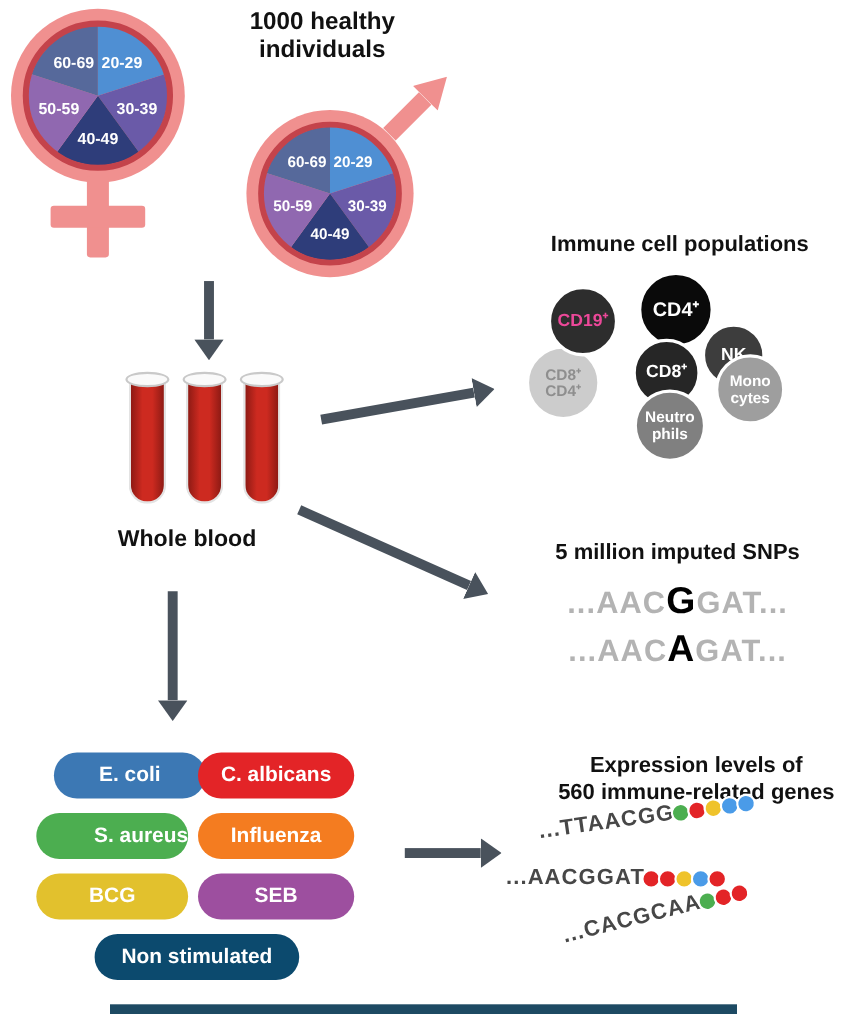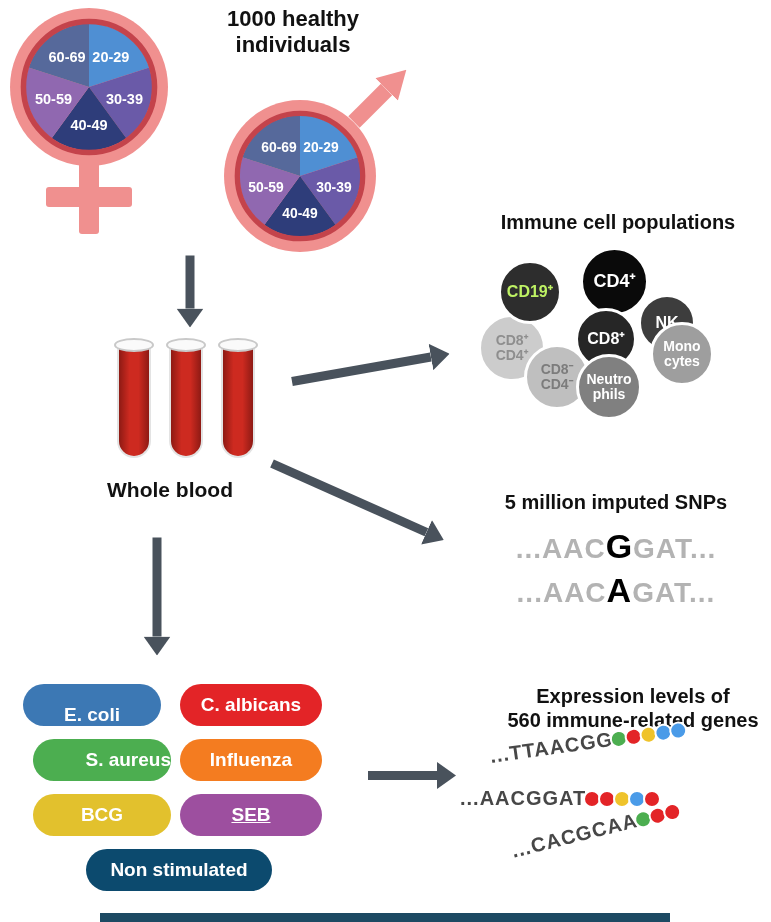--- a/index.html
+++ b/index.html
@@ -68,26 +68,26 @@
   .c-neutro { left:576px; top:354px; width:66px; height:66px; font-size:14px; }
 
   
   .snp-lines { position:absolute; left:466px; top:524px; width:300px; text-align:center; }
   .snp-line  { font-weight:bold; font-size:28px; color:#b3b3b3; letter-spacing:1px; line-height:1.3; }
   .snp-line .variant { color:#000; font-size:34px; }
 
   
   .pill { position:absolute; height:42px; border-radius:21px; display:flex;
     align-items:center; justify-content:center; color:#fff; font-weight:bold; font-size:19px; }
-  .p-ecoli { left:23px;  top:684px; width:138px;align-items:flex-end; }
+  .p-ecoli { left:49px;  top:684px; width:138px; }
   .p-calb  { left:180px; top:684px; width:142px; }
   .p-saur  { left:33px;  top:739px; width:138px; }
   .p-influ { left:180px; top:739px; width:142px; }
   .p-bcg   { left:33px;  top:794px; width:138px; }
-  .p-seb   { left:180px; top:794px; width:142px;text-decoration:underline; }
+  .p-seb   { left:180px; top:794px; width:142px; }
   .p-non   { left:86px;  top:849px; width:186px; }
 
   
   .read { position:absolute; white-space:nowrap; transform-origin:left center; }
   .read .seq { font-weight:bold; font-size:20px; color:#474747; letter-spacing:1px; vertical-align:middle; }
   .read .dot { display:inline-block; width:18px; height:18px; border-radius:50%;
     border:2px solid #fff; margin-left:-3px; vertical-align:middle; }
   .read-a { left:490px; top:745px; transform:rotate(-8deg); }
   .read-b { left:460px; top:787px; }
   .read-c { left:512px; top:840px; transform:rotate(-14deg); }
@@ -178,39 +178,35 @@
     </div>
   </div>
   <div class="fig-title t-blood">Whole blood</div>
 
   <div class="fig-title t-cells">Immune cell populations</div>
 
   <div class="cell c-cd8cd4" style="background: rgb(204, 204, 204); color: rgb(142, 142, 142);">
     <div>CD8⁺</div>
     <div>CD4⁺</div>
   </div>
-  <div class="cell c-cd19" style="background: rgb(45, 45, 45); color: #bef264;">
+  <div class="cell c-cd19" style="background: rgb(45, 45, 45); color: #ec4899;">
     <div>CD19⁺</div>
   </div>
   <div class="cell c-nk" style="background: rgb(61, 61, 61); color: rgb(255, 255, 255);">
     <div>NK</div>
   </div>
   <div class="cell c-cd4" style="background: rgb(10, 10, 10); color: rgb(255, 255, 255);">
     <div>CD4⁺</div>
   </div>
   <div class="cell c-mono" style="background: rgb(158, 158, 158); color: rgb(255, 255, 255);">
     <div>Mono</div>
     <div>cytes</div>
   </div>
   <div class="cell c-cd8" style="background: rgb(38, 38, 38); color: rgb(255, 255, 255);">
     <div>CD8⁺</div>
-  </div>
-  <div class="cell c-cd8neg" style="background: rgb(191, 191, 191); color: rgb(124, 124, 124);">
-    <div>CD8⁻</div>
-    <div>CD4⁻</div>
   </div>
   <div class="cell c-neutro" style="background: rgb(128, 128, 128); color: rgb(255, 255, 255);">
     <div>Neutro</div>
     <div>phils</div>
   </div>
 
   <div class="fig-title t-snps">5 million imputed SNPs</div>
   <div class="snp-lines">
     <div class="snp-line"><span>...AAC</span><span class="variant">G</span><span>GAT...</span></div>
     <div class="snp-line"><span>...AAC</span><span class="variant">A</span><span>GAT...</span></div>

